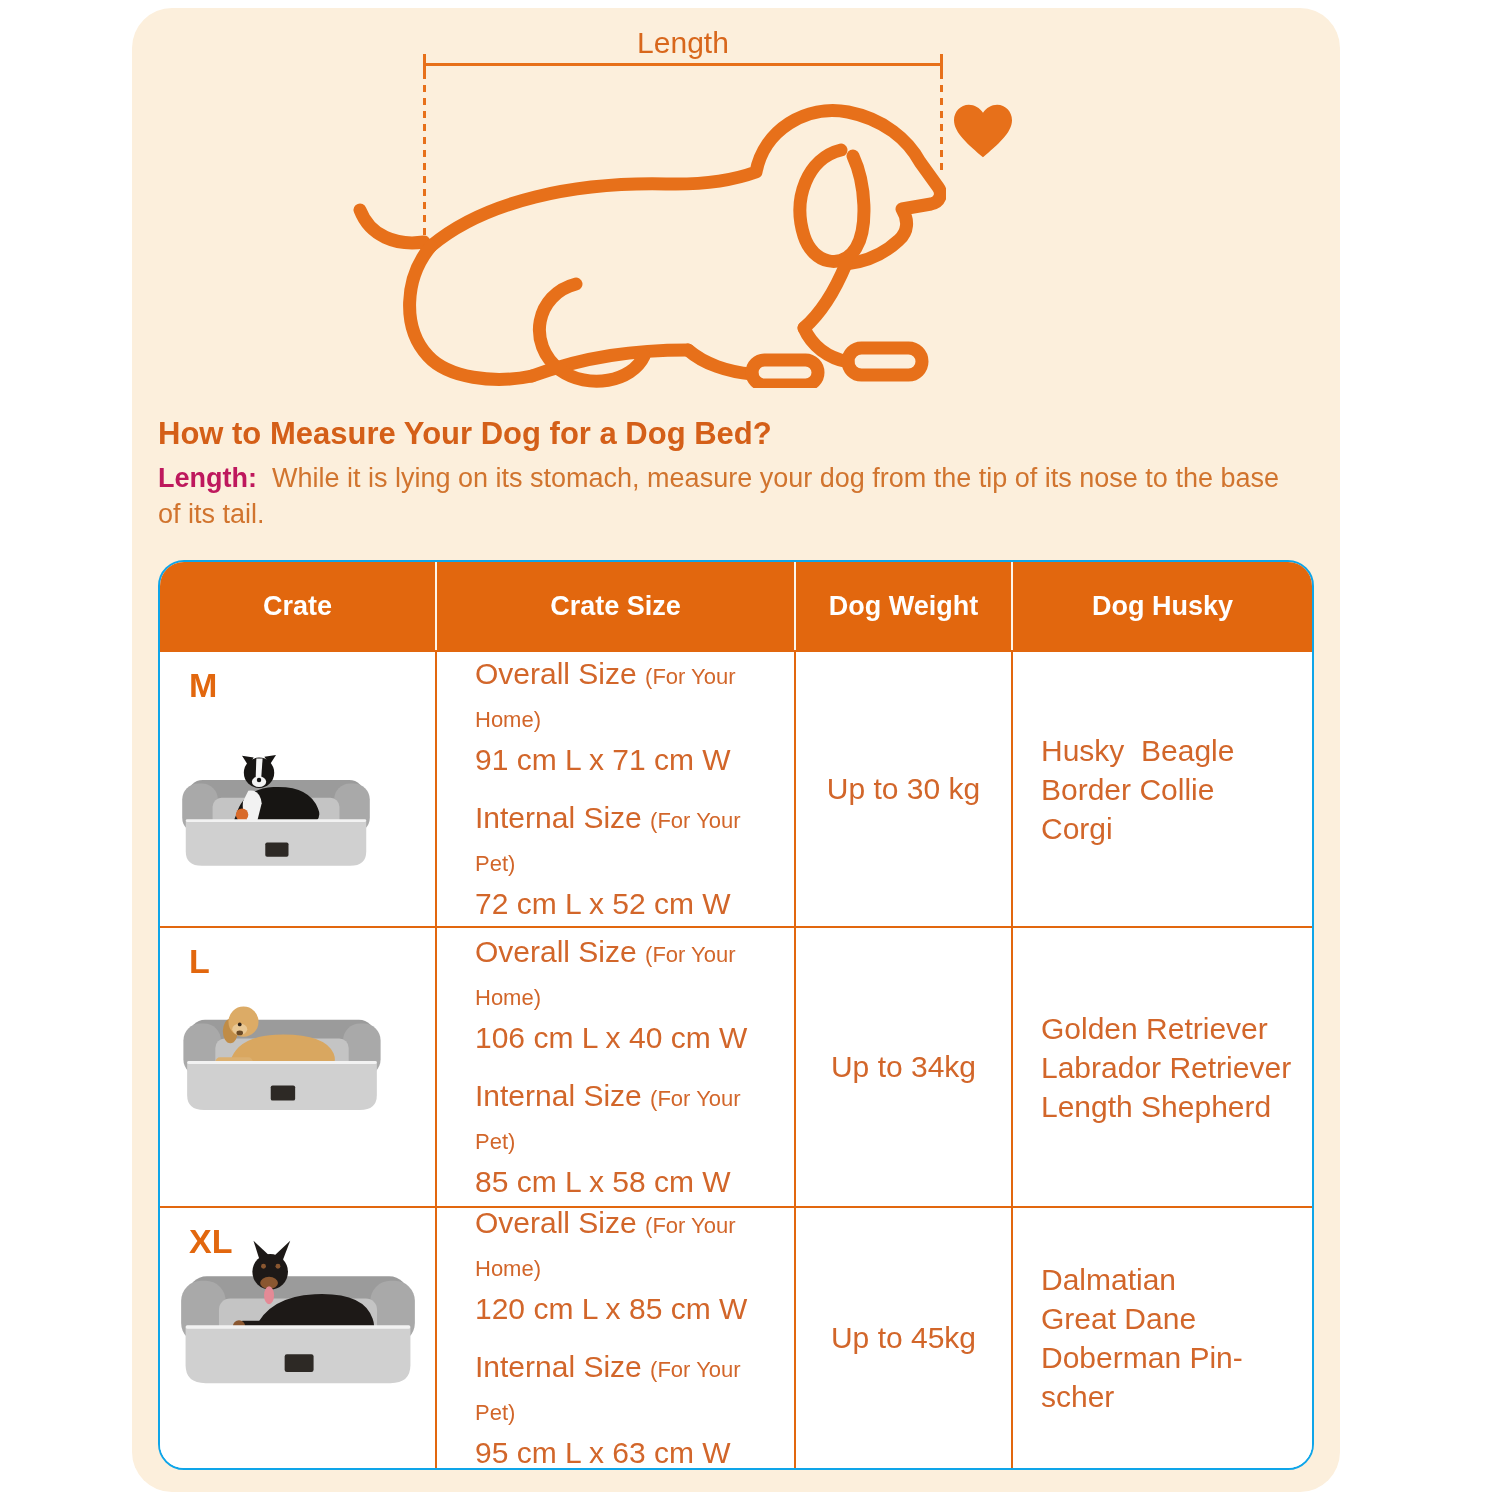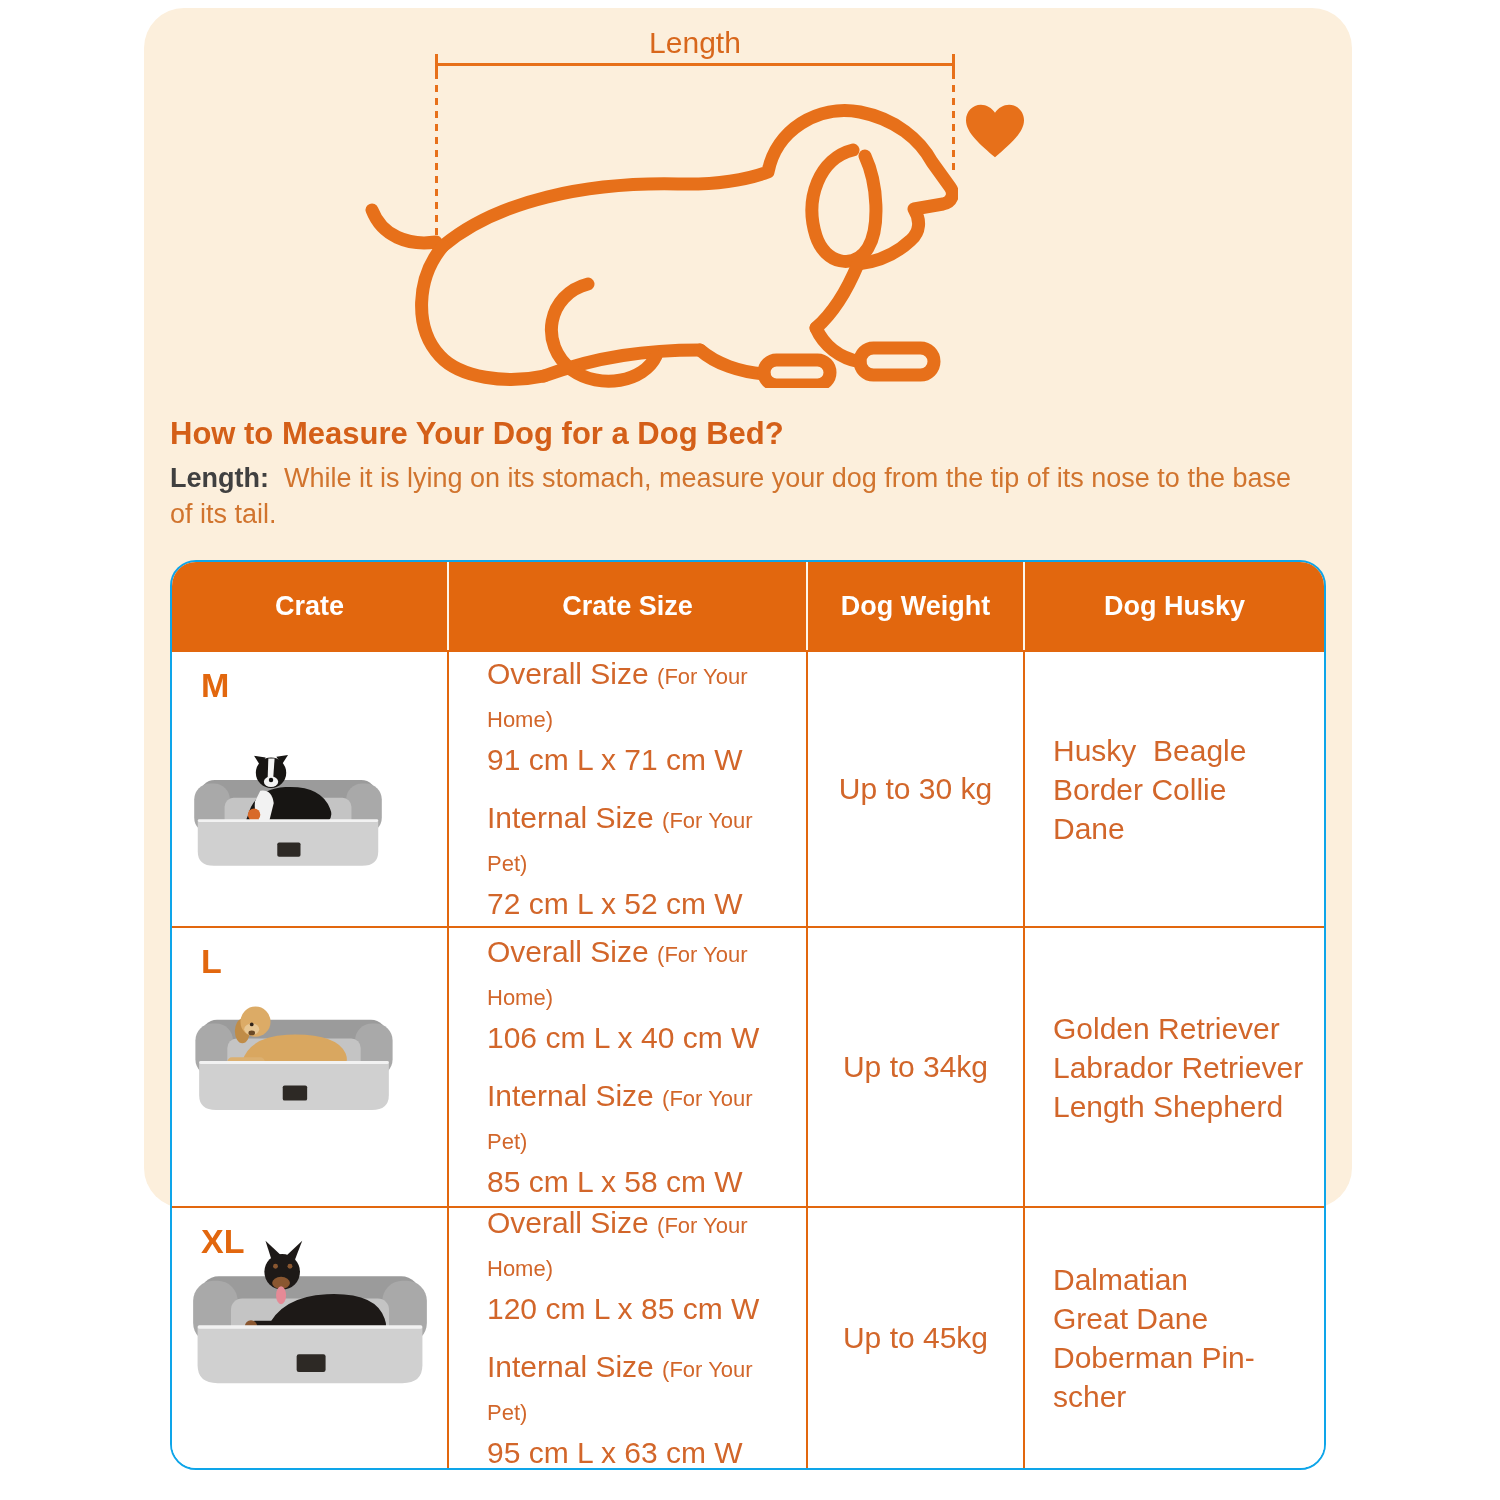--- a/index.html
+++ b/index.html
@@ -9,22 +9,22 @@
   .page {
     position: relative;
     width: 1500px;
     height: 1500px;
     background: #ffffff;
     overflow: hidden;
   }
 
   .card {
     position: absolute;
-    left: 144px; top: 8px;
-    width: 1208px; height: 1200px;
+    left: 132px; top: 8px;
+    width: 1208px; height: 1484px;
     background: #FCEFDC;
     border-radius: 40px;
   }
 
   
   .measure-label {
     position: absolute;
     left: 291px; top: 18px; width: 520px;
     text-align: center;
     font-size: 30px;
@@ -63,21 +63,21 @@
     color: #D45F18;
   }
   .intro-para {
     position: absolute;
     left: 26px; top: 452px; width: 1150px;
     font-size: 27px;
     line-height: 36px;
     color: #D1742E;
   }
   .pre { white-space: pre-wrap; }
-  .intro-para b { color: #404040; }
+  .intro-para b { color: #be185d; }
 
   
   .size-table {
     position: absolute;
     left: 26px; top: 552px;
     display: grid;
     grid-template-columns: 275px 359px 217px 301px;
     grid-template-rows: 88px 276px 280px 262px;
     border: 2px solid #0ea5e9;
     border-radius: 26px;
@@ -227,21 +227,21 @@
         </div>
         <div class="size-block">
           <div class="size-label-line"><span>Internal Size</span> <span class="size-note">(For Your Pet)</span></div>
           <div class="size-value">72 cm L x 52 cm W</div>
         </div>
       </div>
       <div class="cell cleft weight-cell">Up to 30 kg</div>
       <div class="cell cleft breeds-cell">
         <div class="pre">Husky  Beagle</div>
         <div class="pre">Border Collie</div>
-        <div class="pre">Dane</div>
+        <div class="pre">Corgi</div>
       </div>
 
       <div class="cell crate-cell">
         <div class="crate-letter">L</div>
         <svg class="bed-img bed-l" width="216" height="141" viewBox="0 0 230 150">
           <rect x="16" y="38" width="198" height="34" rx="17" fill="#9b9b9b"></rect>
           <rect x="10" y="42" width="40" height="56" rx="18" fill="#a9a9a9"></rect>
           <rect x="180" y="42" width="40" height="56" rx="18" fill="#a9a9a9"></rect>
           <rect x="44" y="58" width="142" height="36" rx="10" fill="#c4c4c4"></rect>
           <g>

